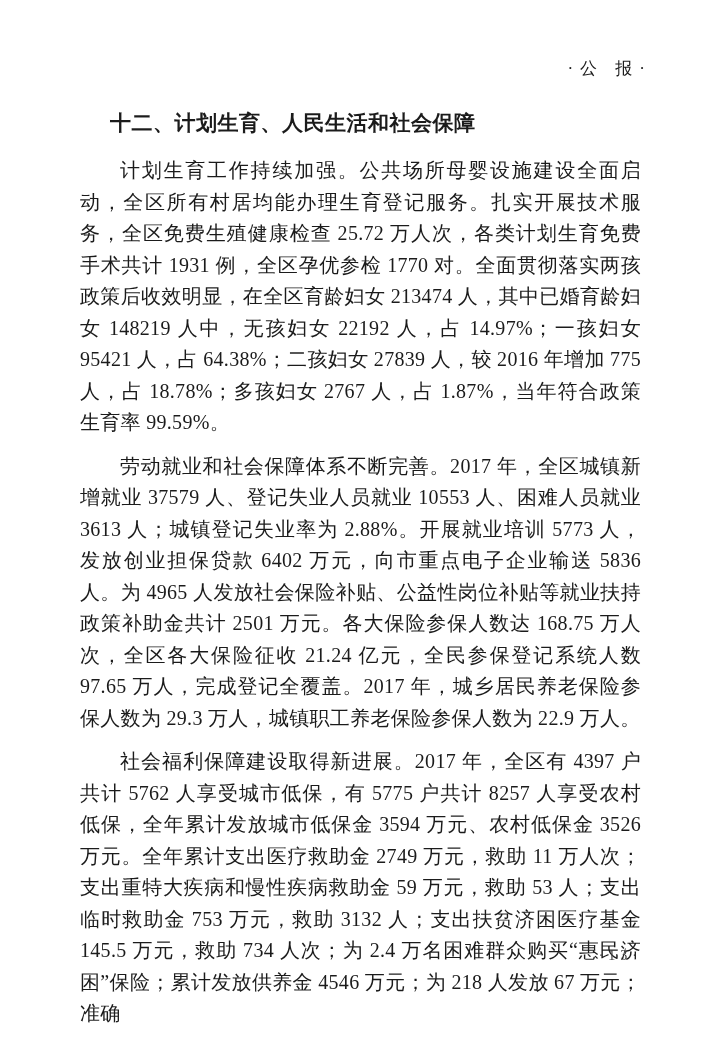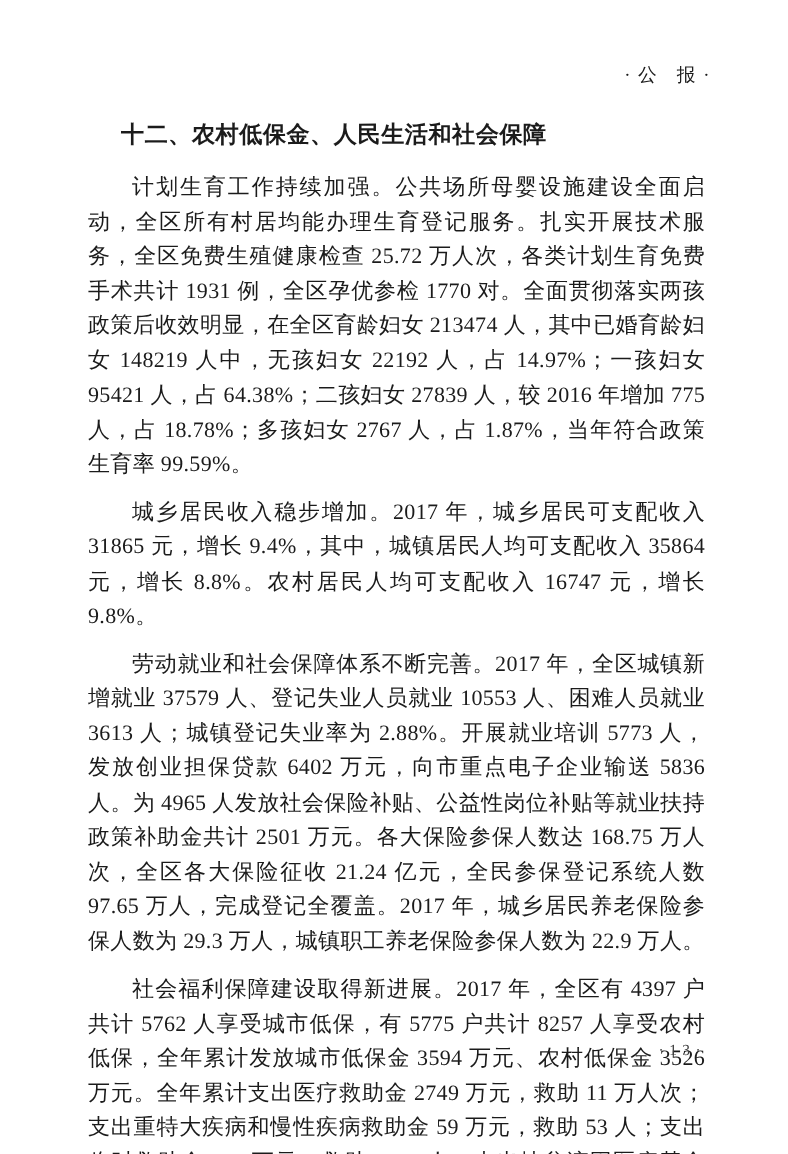--- a/index.html
+++ b/index.html
@@ -60,25 +60,24 @@
   }
 </style>
 </head>
 <body>
 
 <div class="page">
 
   <div class="running-header">·公 报·</div>
 
   <div class="content">
-    <h2 class="section-title">十二、农村低保金、人民生活和社会保障</h2>
+    <h2 class="section-title">十二、计划生育、人民生活和社会保障</h2>
 
     <p class="para">计划生育工作持续加强。公共场所母婴设施建设全面启动，全区所有村居均能办理生育登记服务。扎实开展技术服务，全区免费生殖健康检查 25.72 万人次，各类计划生育免费手术共计 1931 例，全区孕优参检 1770 对。全面贯彻落实两孩政策后收效明显，在全区育龄妇女 213474 人，其中已婚育龄妇女 148219 人中，无孩妇女 22192 人，占 14.97%；一孩妇女 95421 人，占 64.38%；二孩妇女 27839 人，较 2016 年增加 775 人，占 18.78%；多孩妇女 2767 人，占 1.87%，当年符合政策生育率 99.59%。</p>
 
-    <p class="para">城乡居民收入稳步增加。2017 年，城乡居民可支配收入 31865 元，增长 9.4%，其中，城镇居民人均可支配收入 35864 元，增长 8.8%。农村居民人均可支配收入 16747 元，增长 9.8%。</p>
 
     <p class="para">劳动就业和社会保障体系不断完善。2017 年，全区城镇新增就业 37579 人、登记失业人员就业 10553 人、困难人员就业 3613 人；城镇登记失业率为 2.88%。开展就业培训 5773 人，发放创业担保贷款 6402 万元，向市重点电子企业输送 5836 人。为 4965 人发放社会保险补贴、公益性岗位补贴等就业扶持政策补助金共计 2501 万元。各大保险参保人数达 168.75 万人次，全区各大保险征收 21.24 亿元，全民参保登记系统人数 97.65 万人，完成登记全覆盖。2017 年，城乡居民养老保险参保人数为 29.3 万人，城镇职工养老保险参保人数为 22.9 万人。</p>
 
     <p class="para">社会福利保障建设取得新进展。2017 年，全区有 4397 户共计 5762 人享受城市低保，有 5775 户共计 8257 人享受农村低保，全年累计发放城市低保金 3594 万元、农村低保金 3526 万元。全年累计支出医疗救助金 2749 万元，救助 11 万人次；支出重特大疾病和慢性疾病救助金 59 万元，救助 53 人；支出临时救助金 753 万元，救助 3132 人；支出扶贫济困医疗基金 145.5 万元，救助 734 人次；为 2.4 万名困难群众购买“惠民济困”保险；累计发放供养金 4546 万元；为 218 人发放 67 万元；准确</p>
   </div>
 
   <div class="page-number">·13·</div>
 
 </div>
 

